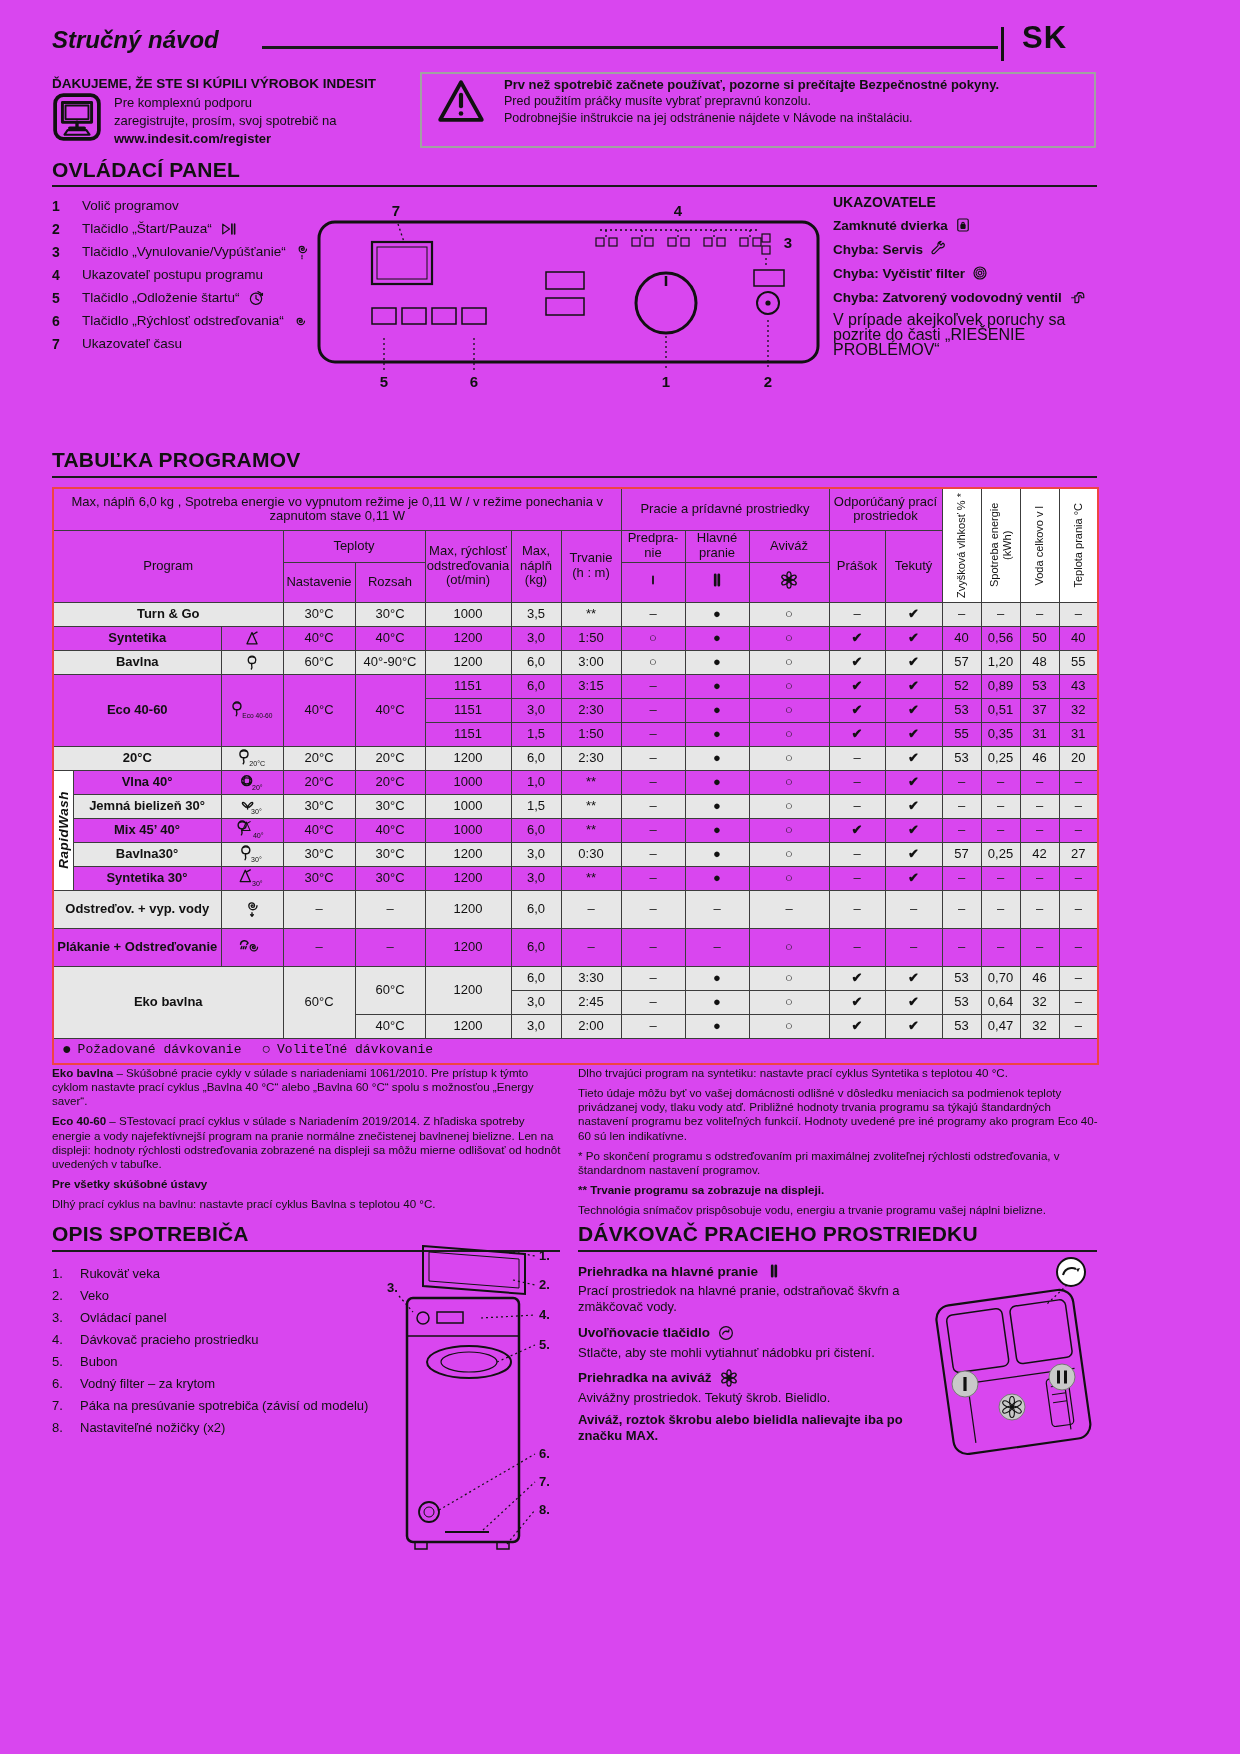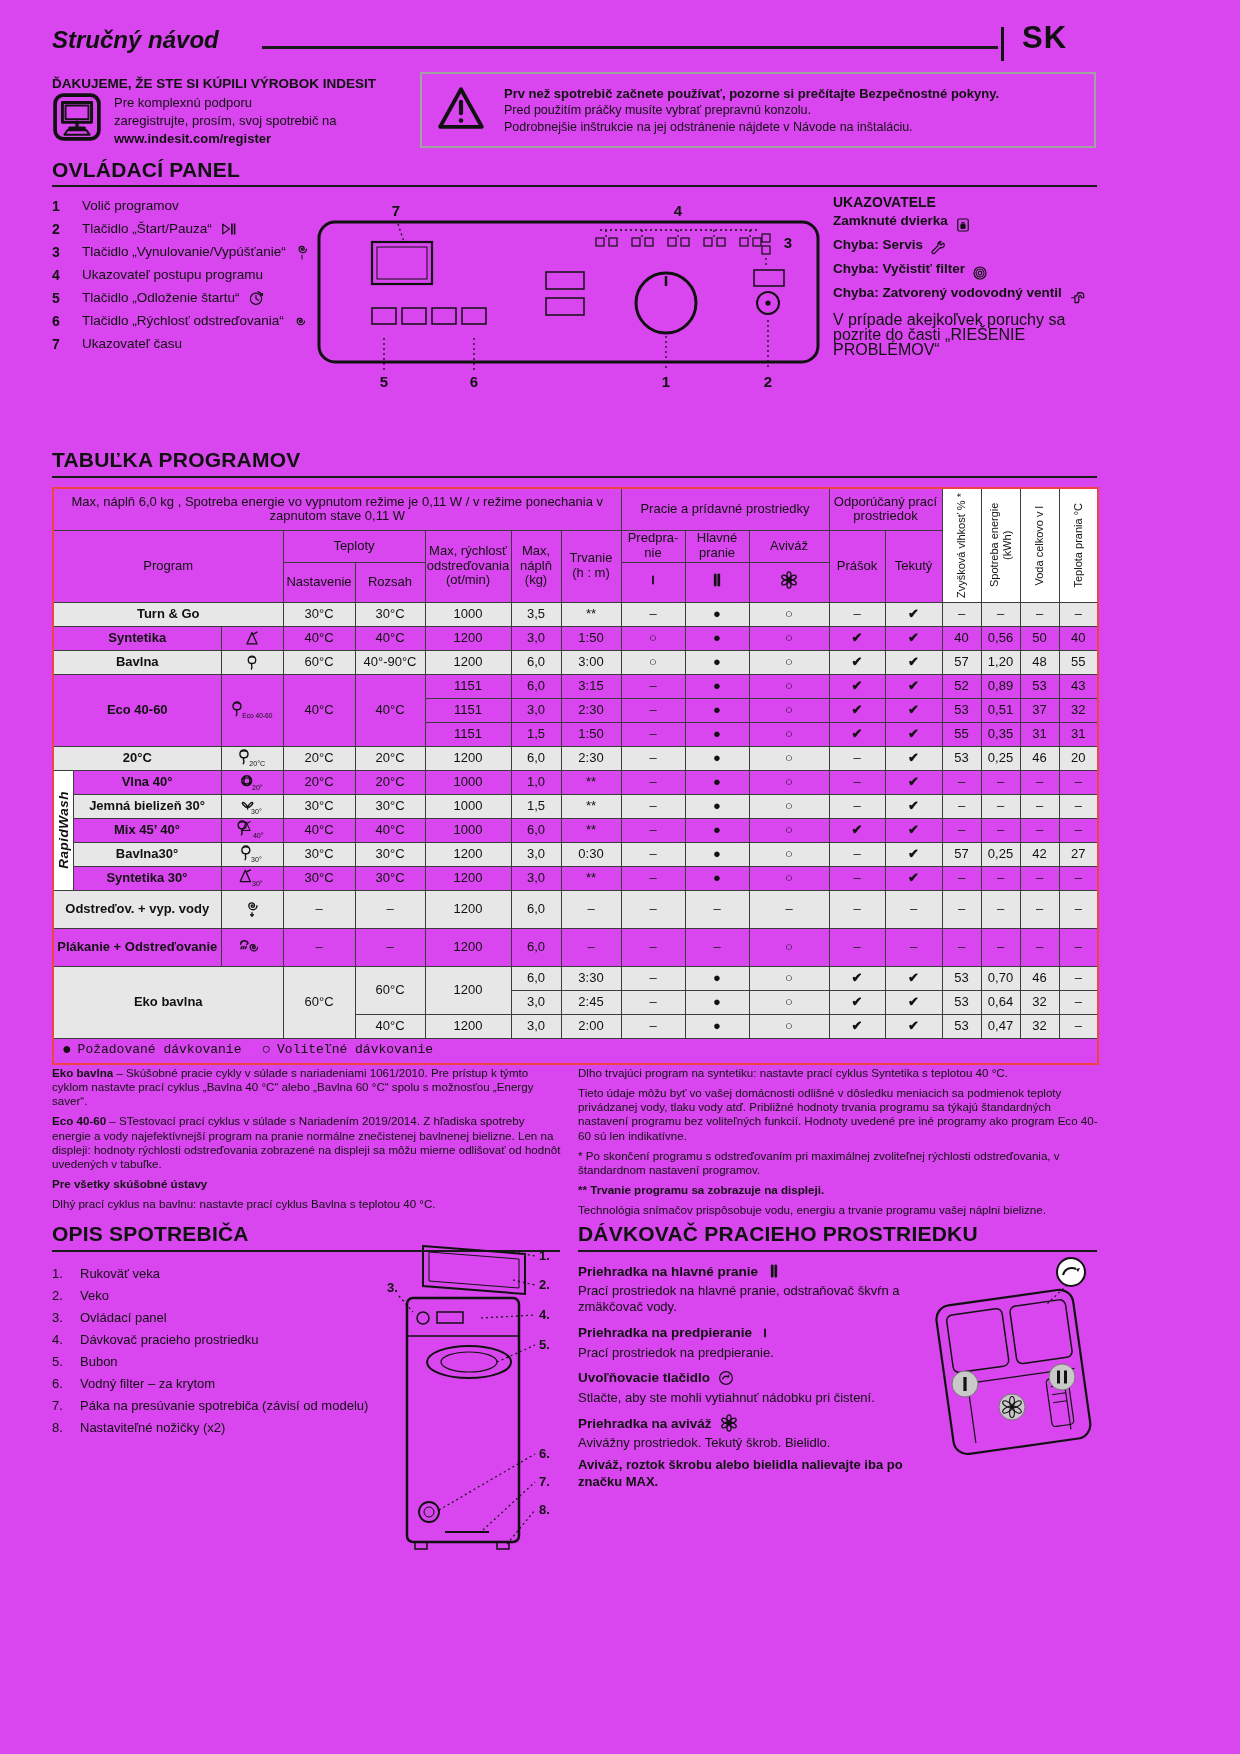--- a/index.html
+++ b/index.html
@@ -6,31 +6,31 @@
   .page{position:relative;width:1240px;height:1754px;background:#d946ef;overflow:hidden;
         font-family:"Liberation Sans",sans-serif;color:#111;}
   .abs{position:absolute;}
   .rule{position:absolute;background:#1a1a1a;height:2px;}
   .doc-title{left:52px;top:26px;font-size:24px;font-weight:bold;font-style:italic;}
   .sk{left:1022px;top:20px;font-size:31px;font-weight:bold;letter-spacing:1px;}
   .thanks{left:52px;top:76px;font-size:13.5px;font-weight:bold;}
   .support{left:114px;top:94px;font-size:13px;line-height:18px;}
   .support .url{font-weight:bold;}
   .warnbox{left:420px;top:72px;width:676px;height:76px;border:2px solid #a2a2a2;
-           display:flex;align-items:center;gap:16px;padding:2px 12px;box-sizing:border-box;}
+           display:flex;gap:16px;padding:2px 12px;box-sizing:border-box;}
   .warn-l1{font-weight:bold;font-size:13px;line-height:17px;}
   .warn-l2{font-size:12.5px;line-height:17px;}
   .sec-h{position:absolute;font-size:21px;font-weight:bold;letter-spacing:.2px;}
   
   .cp-item{display:flex;align-items:center;height:23px;font-size:13.5px;}
   .cp-num{width:30px;font-weight:bold;font-size:14px;}
   .inl-ic{margin-left:7px;display:inline-flex;align-items:center;}
   
   .ind-title{font-weight:bold;font-size:14px;margin-bottom:3px;}
-  .ind-item{display:flex;height:24px;font-weight:bold;font-size:13.5px;}
+  .ind-item{display:flex;align-items:center;height:24px;font-weight:bold;font-size:13.5px;}
   .ind-item .inl-ic{margin-left:6px;}
   .ind-note{font-size:16px;line-height:15px;margin-top:3px;}
   
   #prog-table{position:absolute;left:52px;top:487px;border-collapse:collapse;table-layout:fixed;
               border:2px solid #ef4444;}
   #prog-table td{border:1px solid #3c3c3c;text-align:center;vertical-align:middle;padding:0 1px;
                  font-size:13px;line-height:1.12;overflow:hidden;}
   #prog-table .shade td{background:#e7e7e7;}
   #prog-table td.nosh{background:#fff;}
   .hA{height:42px;} .hB{height:32px;} .hC{height:40px;}
@@ -794,31 +794,20 @@
           <span class="inl-ic">
             <svg viewBox="0 0 24 24" width="18" height="20" fill="none" stroke="#111" stroke-width="1.6" stroke-linecap="round" stroke-linejoin="round">
               <path d="M9.6 5 v14 M14.4 5 v14" stroke-width="3.6"></path>
             </svg>
           </span>
         </div>
         <p class="disp-desc">Prací prostriedok na hlavné pranie, odstraňovač škvŕn a zmäkčovač vody.</p>
       </div>
       <div class="disp-block">
         <div class="disp-title">
-          <b>Priehradka na predpieranie</b>
-          <span class="inl-ic">
-            <svg viewBox="0 0 24 24" width="12" height="20" fill="none" stroke="#111" stroke-width="1.6" stroke-linecap="round" stroke-linejoin="round">
-              <path d="M12 5 v14" stroke-width="3.6"></path>
-            </svg>
-          </span>
-        </div>
-        <p class="disp-desc">Prací prostriedok na predpieranie.</p>
-      </div>
-      <div class="disp-block">
-        <div class="disp-title">
           <b>Uvoľňovacie tlačidlo</b>
           <span class="inl-ic">
             <svg viewBox="0 0 24 24" width="18" height="18" fill="none" stroke="#111" stroke-width="1.6" stroke-linecap="round" stroke-linejoin="round">
               <circle cx="12" cy="12" r="8.5"></circle>
               <path d="M7.5 13.5 a5 5 0 0 1 8 -3 M15.5 10.5 l0.4 -2.8 M15.5 10.5 l-2.8 -0.4"></path>
             </svg>
           </span>
         </div>
         <p class="disp-desc">Stlačte, aby ste mohli vytiahnuť nádobku pri čistení.</p>
       </div>

